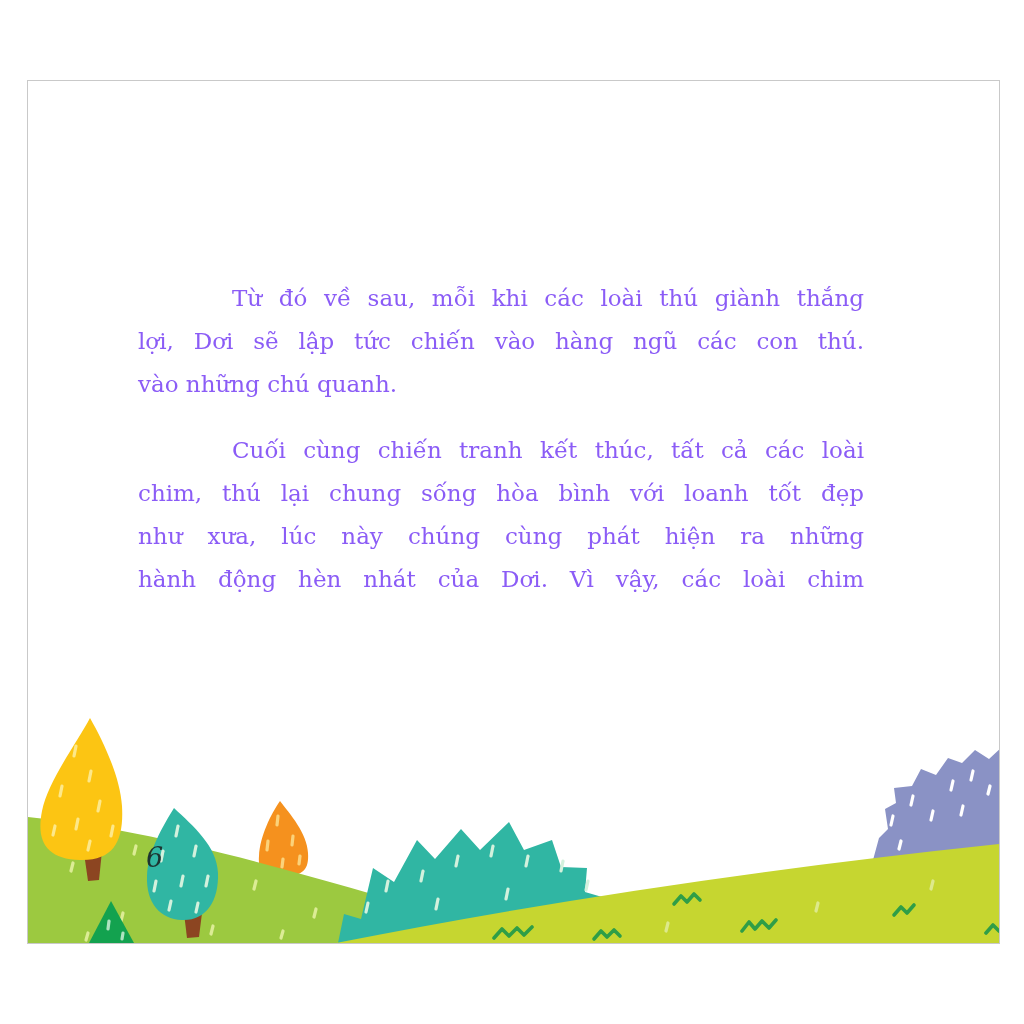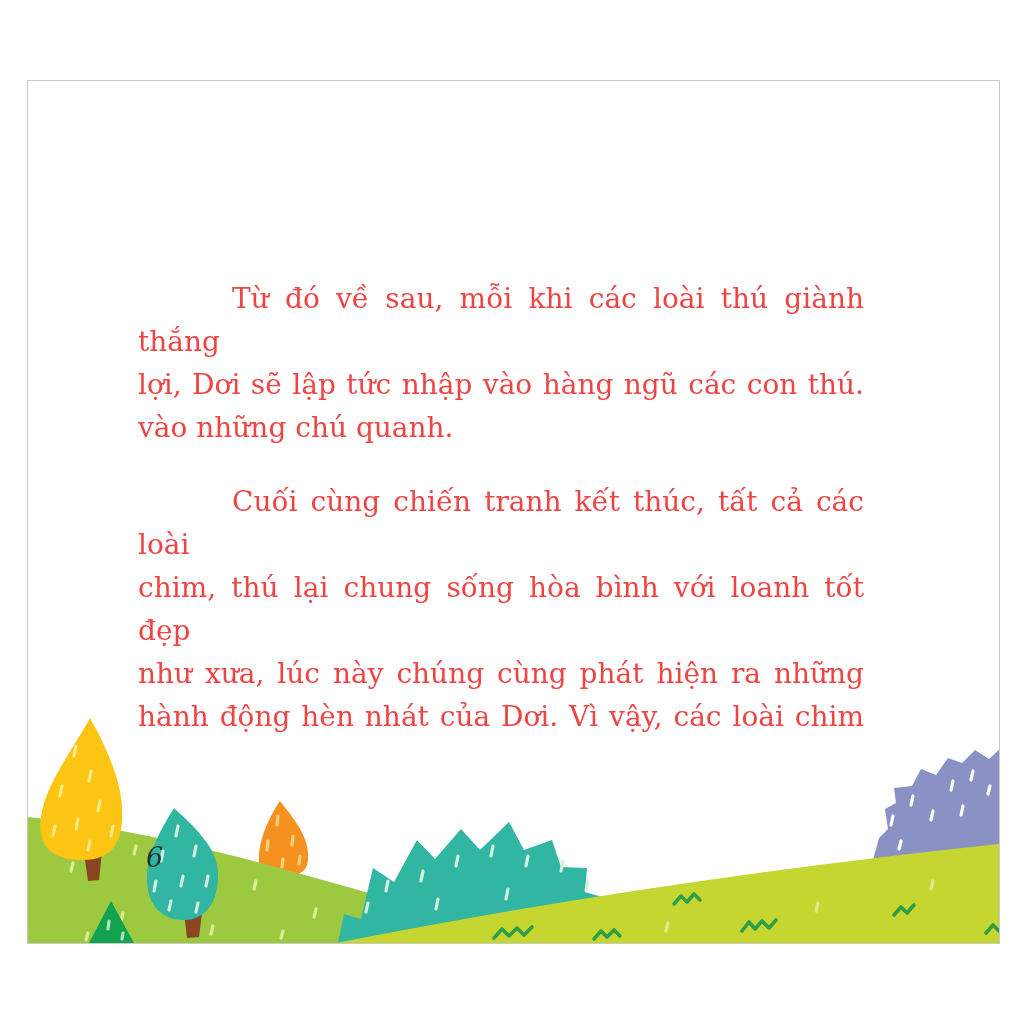--- a/index.html
+++ b/index.html
@@ -2,24 +2,24 @@
 <html><head>
 <meta charset="utf-8">
 <style>
   html,body{margin:0;padding:0;width:1024px;height:1024px;background:#ffffff;overflow:hidden;}
   .book-page{
     position:absolute;left:27px;top:80px;width:971px;height:862px;
     background:#ffffff;border:1px solid #c9c9c9;box-sizing:content-box;overflow:hidden;
   }
   .story{
     position:absolute;left:110px;top:196px;width:726px;z-index:2;
-    font-family:"DejaVu Serif",serif;font-size:28px;line-height:43px;color:#ef4444;
+    font-family:"DejaVu Serif",serif;font-size:23px;line-height:43px;color:#8b5cf6;
   }
   .para{margin:0;}
-  .para + .para{margin-top:31px;}
+  .para + .para{margin-top:23px;}
   .tline{text-align:justify;text-align-last:justify;}
   .tline.first{text-indent:94px;}
   .tline.last{text-align-last:left;}
   .pageno{
     position:absolute;left:118px;top:761px;z-index:3;
     font-family:"DejaVu Serif",serif;font-style:italic;font-size:27px;color:#1d3431;
   }
   svg.scene{position:absolute;left:0;top:0;z-index:1;}
   .dash{stroke-width:3.2;stroke-linecap:round;}
   .squiggle{fill:none;stroke-width:3.6;stroke-linecap:round;stroke-linejoin:round;}
@@ -148,21 +148,21 @@
       <g stroke="#aee3c1">
         <line class="dash" x1="81" y1="840" x2="80" y2="848"></line>
         <line class="dash" x1="95" y1="852" x2="94" y2="858"></line>
       </g>
     </g>
   </svg>
 
   <div class="story">
     <div class="para">
       <div class="tline first">Từ đó về sau, mỗi khi các loài thú giành thắng</div>
-      <div class="tline">lợi, Dơi sẽ lập tức nhập vào hàng ngũ các con thú.</div>
+      <div class="tline">lợi, Dơi sẽ lập tức chiến vào hàng ngũ các con thú.</div>
       <div class="tline last">vào những chú quanh.</div>
     </div>
     <div class="para">
       <div class="tline first">Cuối cùng chiến tranh kết thúc, tất cả các loài</div>
       <div class="tline">chim, thú lại chung sống hòa bình với loanh tốt đẹp</div>
       <div class="tline">như xưa, lúc này chúng cùng phát hiện ra những</div>
       <div class="tline">hành động hèn nhát của Dơi. Vì vậy, các loài chim</div>
     </div>
   </div>
 

